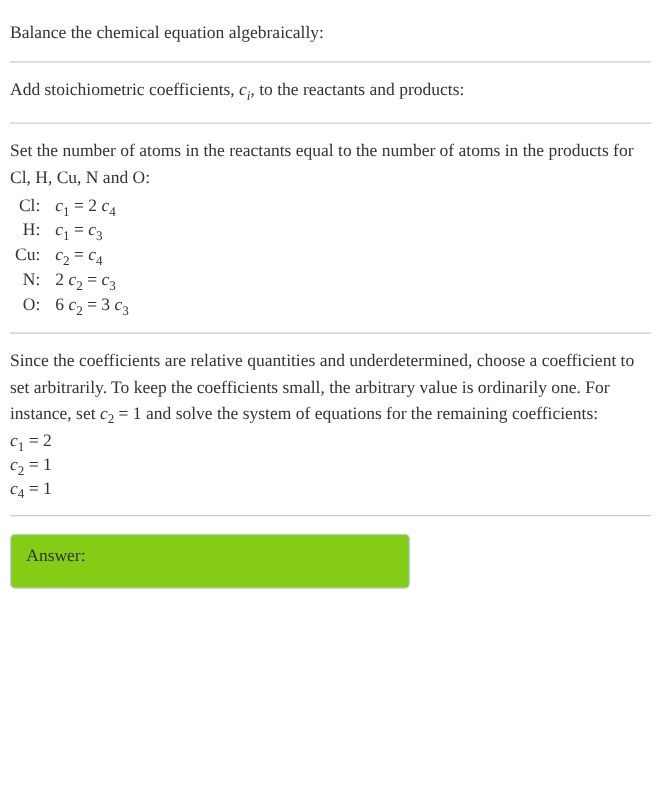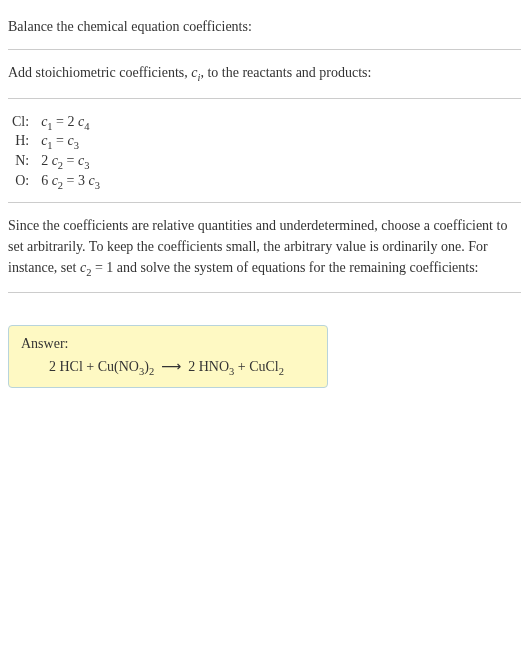--- a/index.html
+++ b/index.html
@@ -37,87 +37,94 @@
     }
     .atom-table td {
       padding: 1px 4px;
       vertical-align: top;
     }
     .atom-table td:first-child {
       text-align: right;
       padding-right: 8px;
     }
     .answer-box {
-      background: #fef9c3;
+      background: #84cc16;
       border: 1px solid #b8d4dc;
       border-radius: 4px;
       padding: 10px 12px;
-      margin-top: 22px;
+      margin-top: 4px;
       display: inline-block;
       min-width: 320px;
     }
     .answer-label {
       margin-bottom: 6px;
     }
     .answer-equation {
       padding-left: 28px;
     }
     .var {
       font-style: italic;
     }
     .coef-list div {
       margin: 1px 0;
     }
   </style>
 </head>
 <body>
 
 <div class="section">
-  <div class="line">Balance the chemical equation coefficients:</div>
+  <div class="line">Balance the chemical equation algebraically:</div>
 </div>
 
 <hr class="divider">
 
 <div class="section">
   <div class="line">Add stoichiometric coefficients, <span class="var">c<sub>i</sub></span>, to the reactants and products:</div>
 </div>
 
 <hr class="divider">
 
 <div class="section">
+  <div class="line">Set the number of atoms in the reactants equal to the number of atoms in the products for Cl, H, Cu, N and O:</div>
   <table class="atom-table">
     <tbody id="atom-rows">
         <tr>
           <td>Cl:</td>
           <td><span class="var">c</span><sub>1</sub> = 2 <span class="var">c</span><sub>4</sub></td>
         </tr>
         <tr>
           <td>H:</td>
           <td><span class="var">c</span><sub>1</sub> = <span class="var">c</span><sub>3</sub></td>
+        </tr>
+        <tr>
+          <td>Cu:</td>
+          <td><span class="var">c</span><sub>2</sub> = <span class="var">c</span><sub>4</sub></td>
         </tr>
         <tr>
           <td>N:</td>
           <td>2 <span class="var">c</span><sub>2</sub> = <span class="var">c</span><sub>3</sub></td>
         </tr>
         <tr>
           <td>O:</td>
           <td>6 <span class="var">c</span><sub>2</sub> = 3 <span class="var">c</span><sub>3</sub></td>
         </tr>
       </tbody>
   </table>
 </div>
 
 <hr class="divider">
 
 <div class="section">
   <div class="line">Since the coefficients are relative quantities and underdetermined, choose a coefficient to set arbitrarily. To keep the coefficients small, the arbitrary value is ordinarily one. For instance, set <span class="var">c</span><sub>2</sub> = 1 and solve the system of equations for the remaining coefficients:</div>
   <div class="coef-list" id="coef-list">
+      <div><span class="var">c</span><sub>1</sub> = 2</div>
+      <div><span class="var">c</span><sub>2</sub> = 1</div>
+      <div><span class="var">c</span><sub>4</sub> = 1</div>
     </div>
 </div>
 
 <hr class="divider">
 
 <div class="section">
   <div class="answer-box">
     <div class="answer-label">Answer:</div>
-    <div class="answer-equation">2 HCl + Cu(NO<sub>3</sub>)<sub>2</sub> &nbsp;⟶&nbsp; 2 HNO<sub>3</sub> + CuCl<sub>2</sub></div>
   </div>
 </div>
 
 </body></html>

